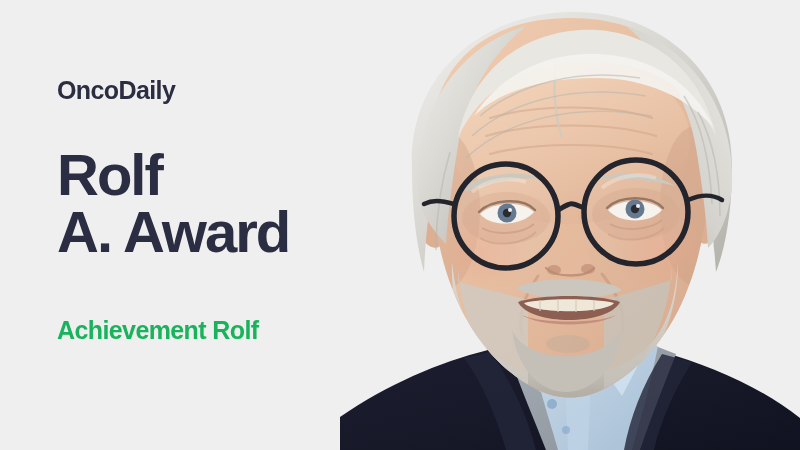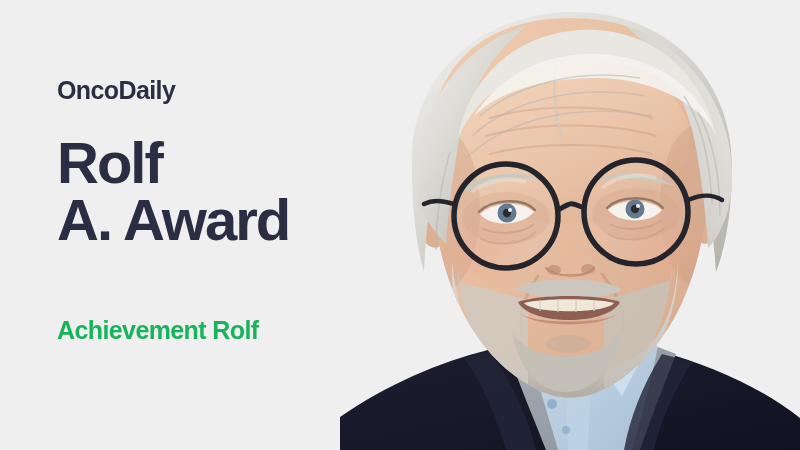--- a/index.html
+++ b/index.html
@@ -40,21 +40,21 @@
     font-weight: 700;
     letter-spacing: -0.6px;
     color: #2b2d42;
     line-height: 1;
     white-space: nowrap;
     margin-top: 34px;
   }
 
   #headline {
     position: absolute;
-    top: 134px;
+    top: 146px;
     left: 0;
     color: #2b2d42;
     font-size: 58px;
     font-weight: 700;
     letter-spacing: -2.0px;
     line-height: 0.99;
     white-space: nowrap;
   }
   #headline .hl-line { display: block; }
 

